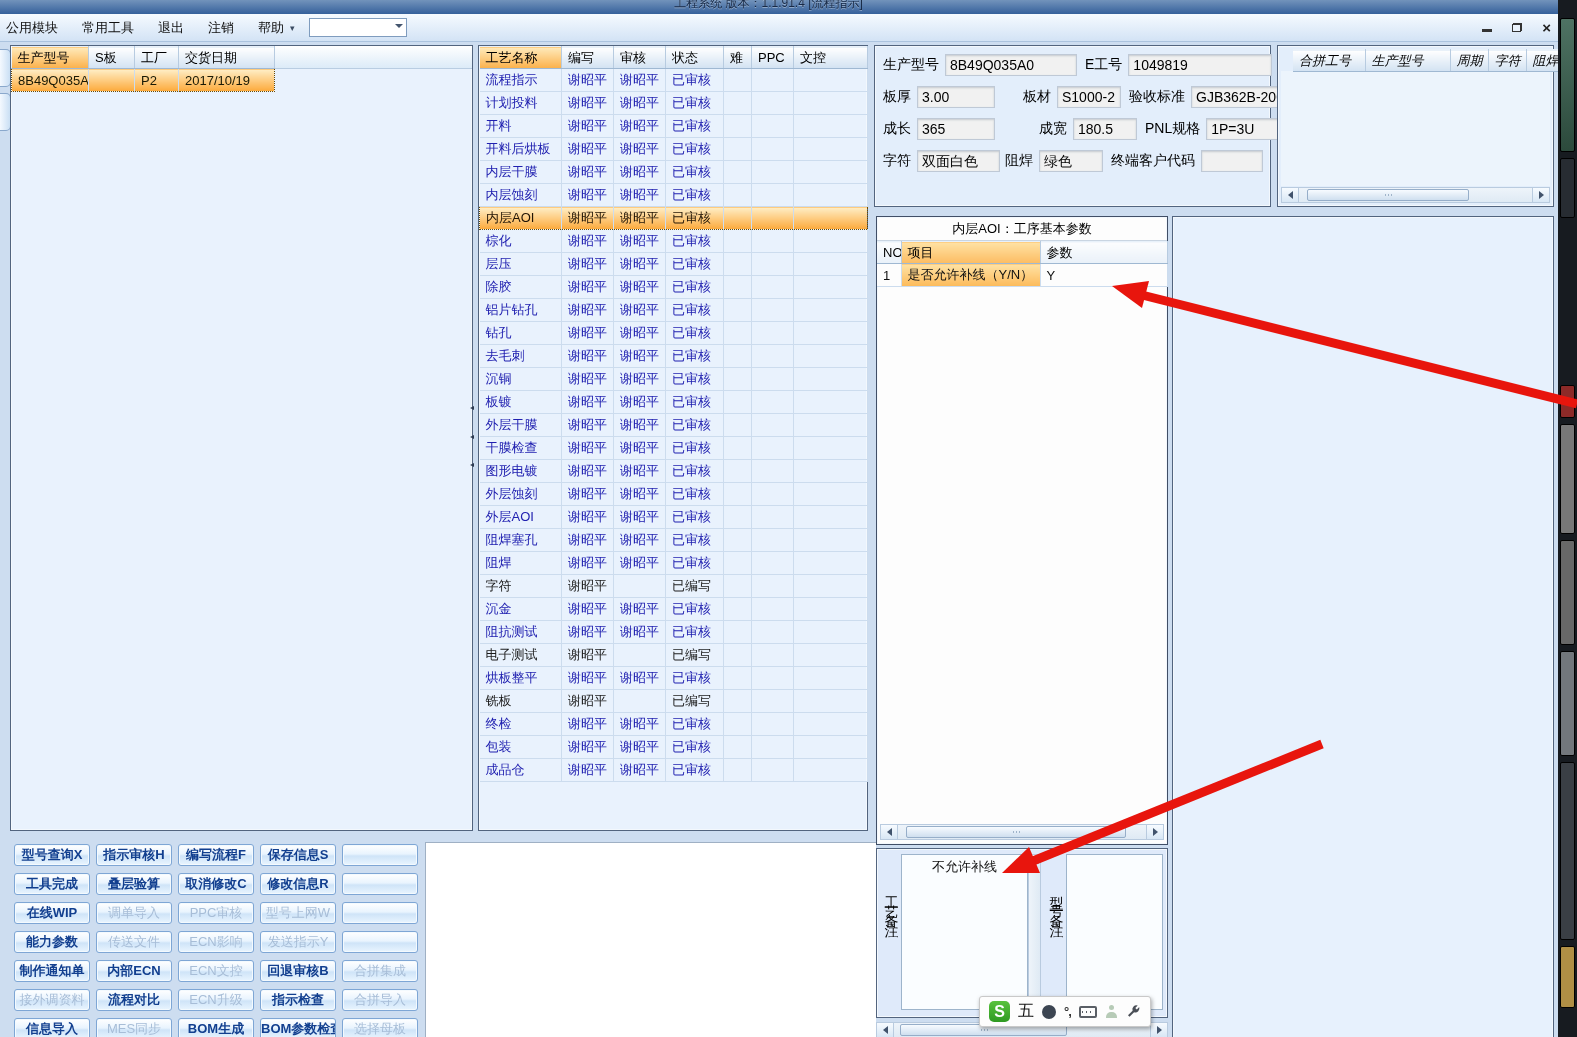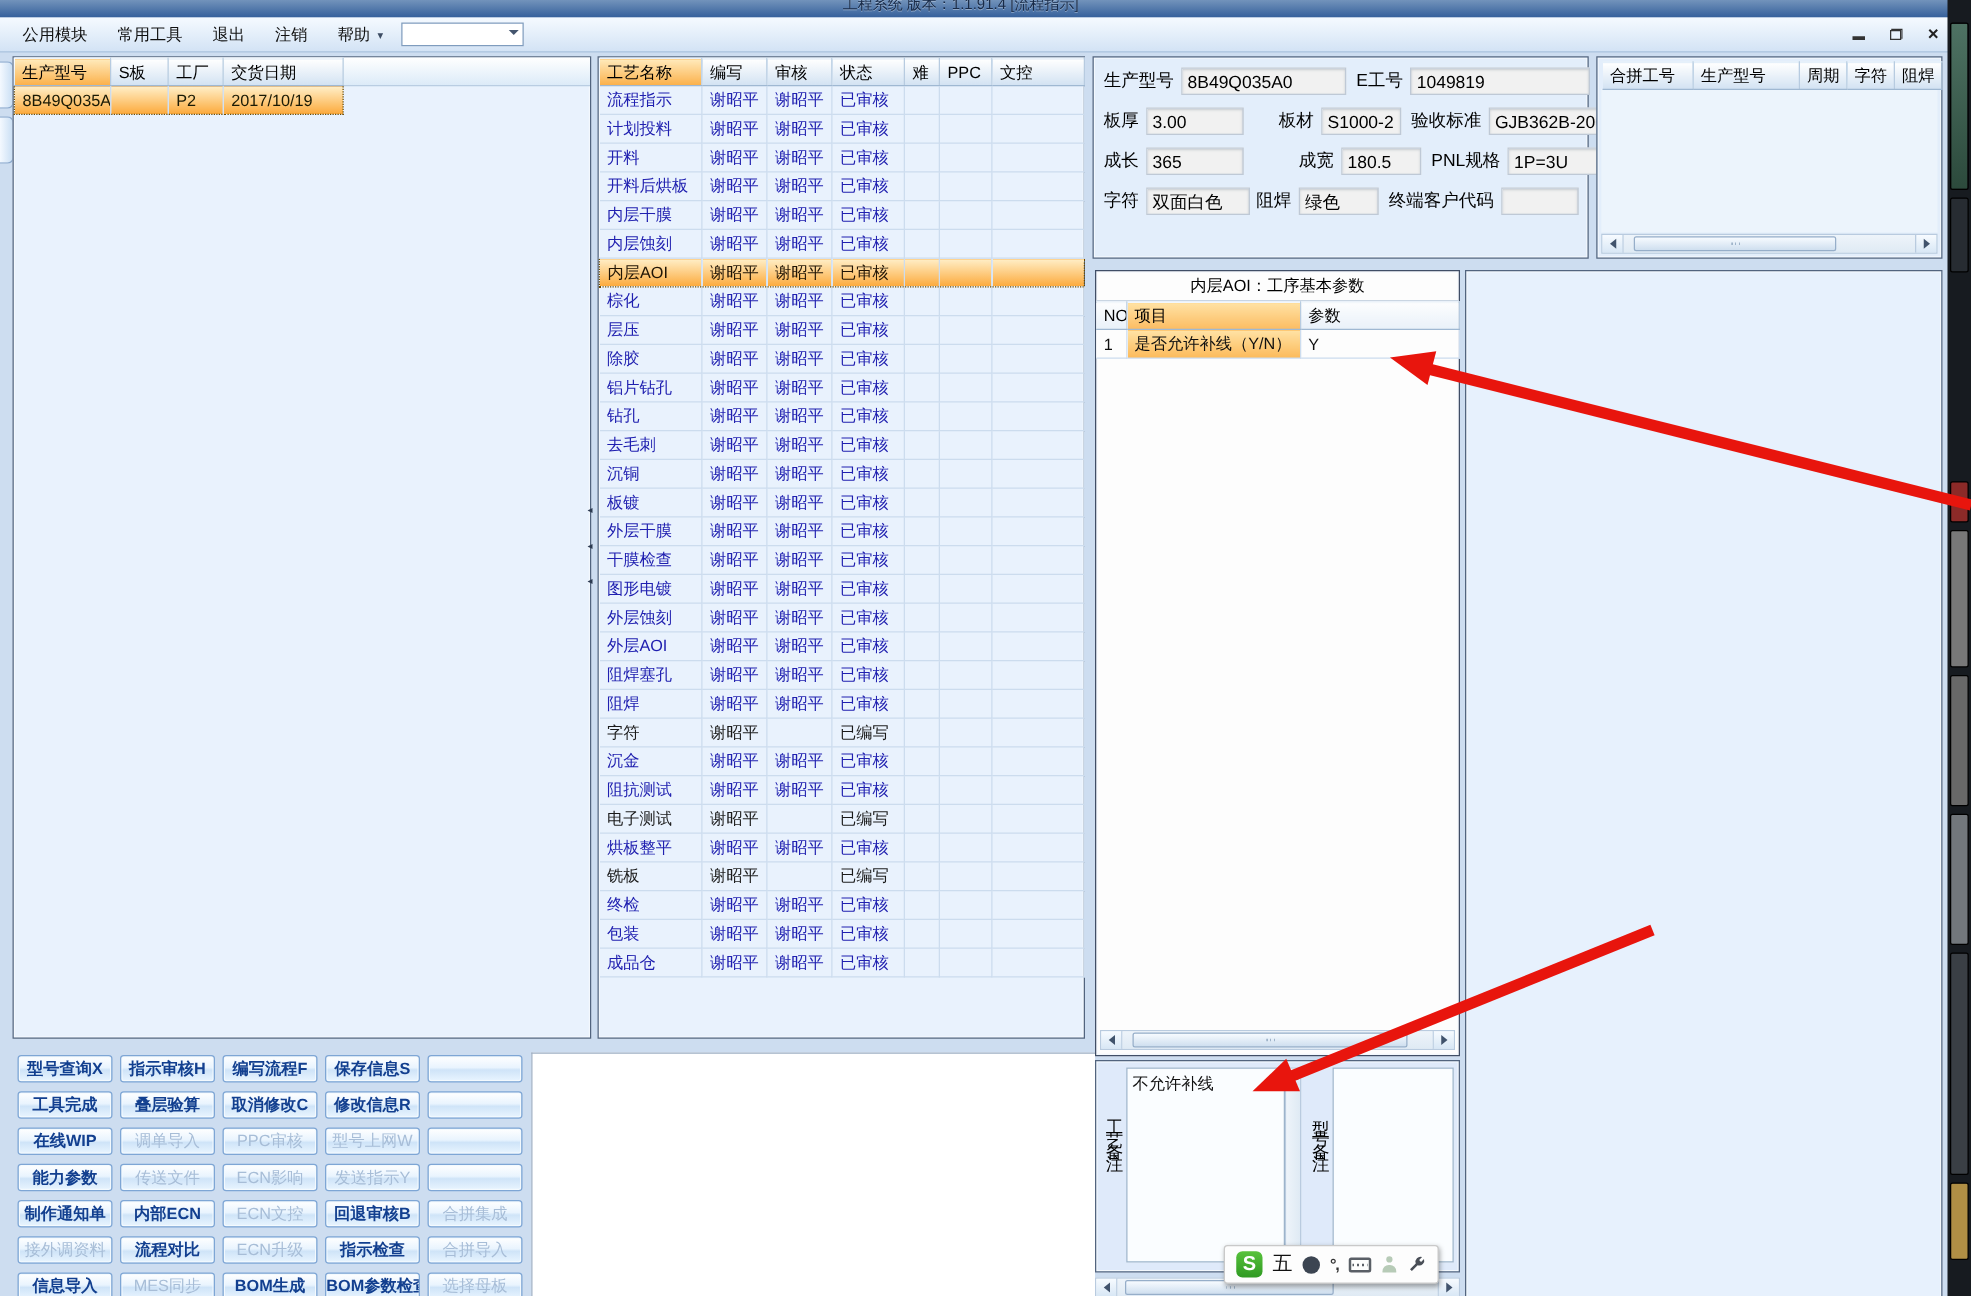--- a/index.html
+++ b/index.html
@@ -6,21 +6,21 @@
   #app{position:relative;width:1577px;height:1037px;overflow:hidden;background:#cdddf0;
        font-family:"Liberation Sans",sans-serif;-webkit-font-smoothing:none;}
 
   
   .titlebar{position:absolute;left:0;top:0;width:100%;height:14px;overflow:hidden;
             background:linear-gradient(#7293bb,#35609b);}
   .titlebar .ttext{position:absolute;left:0;right:40px;top:-5px;text-align:center;
             font-size:12px;color:#182a47;text-shadow:0 1px 0 rgba(255,255,255,.35);}
   .menubar{position:absolute;left:0;top:14px;width:100%;height:28px;box-sizing:border-box;
            background:linear-gradient(#f5faff,#d3e3f5);border-bottom:1px solid #abc3de;
-           display:flex;align-items:center;padding-left:18px;justify-content:space-between;}
+           display:flex;align-items:center;padding-left:6px;justify-content:space-between;}
   .menu-item{font-size:13px;color:#101010;margin-right:24px;cursor:default;white-space:nowrap;}
   .menu-item.m-help{margin-right:6px;}
   .menu-caret{font-size:9px;color:#3c4c63;margin-right:14px;}
   .menu-combo{width:98px;height:19px;background:#fff;border:1px solid #7f9cbe;position:relative;
               font-size:12px;line-height:19px;padding-left:4px;box-sizing:border-box;}
   .menu-combo .car{position:absolute;right:3px;top:5px;width:0;height:0;
               border:4px solid transparent;border-top-color:#44556e;}
   .win-controls{margin-left:auto;margin-right:26px;display:flex;align-items:center;gap:20px;}
   .wc-min{width:10px;height:3px;background:#333;margin-top:6px;}
   .wc-restore{width:10px;height:9px;position:relative;}
@@ -70,21 +70,21 @@
   #info-panel{background:#e3eefb;}
   .frow{position:absolute;left:8px;display:flex;align-items:center;height:23px;}
   .flabel{font-size:14px;color:#000;white-space:nowrap;}
   .finput{height:22px;box-sizing:border-box;background:#f1f1f1;border:1px solid #bfc9d6;
           box-shadow:inset 0 1px 2px rgba(70,90,110,.25);font-size:14px;color:#000;
           line-height:20px;padding:0 4px;overflow:hidden;white-space:nowrap;}
 
   
   #merge-panel{background:#e3eefb;}
   #merge-panel .body{position:absolute;left:3px;right:3px;top:25px;bottom:20px;background:#ecf4fc;}
-  #merge-panel table.grid{position:absolute;left:4px;top:3px;width:271px;}
+  #merge-panel table.grid{position:absolute;left:15px;top:3px;width:271px;font-style:italic;}
 
   
   .hscroll{position:absolute;height:16px;display:flex;background:#e4edf6;border:1px solid #b9cbdf;box-sizing:border-box;}
   .hscroll .track{position:relative;flex:1;background:linear-gradient(#eef4fa,#dfeaf4);}
   .hscroll .thumb{position:absolute;top:1px;bottom:1px;border:1px solid #96aec9;border-radius:2px;
        background:linear-gradient(#f7fbff,#cfdfef);}
   .hscroll .thumb::after{content:"";position:absolute;left:50%;top:4px;bottom:4px;width:7px;margin-left:-3px;
        background:repeating-linear-gradient(90deg,#9fb4ca 0 1px,transparent 1px 3px);}
   .sb-btn{width:16px;background:linear-gradient(#f7fbff,#d8e7f5);border-right:1px solid #b9cbdf;
        display:flex;align-items:center;justify-content:center;flex:none;}
@@ -106,21 +106,21 @@
   #params-panel th{background:linear-gradient(#fcfdfe,#e9f1f9);}
   #params-panel th.orange{background:linear-gradient(#ffe2a4,#fcbc62);}
   #params-panel td{color:#101010;background:#fdfdfd;}
   #params-panel td.orange{background:linear-gradient(#ffe2a4,#fcba5a);}
 
   
   #remarks-panel{background:#dfeafa;}
   .vlabel{position:absolute;writing-mode:vertical-rl;text-orientation:upright;letter-spacing:9px;
        font-size:14px;color:#000;}
   .rem-box{position:absolute;background:#fafdff;border:1px solid #9db4cb;box-sizing:border-box;
-       font-size:13px;color:#111;padding:3px 4px;overflow:hidden;}
+       font-size:13px;color:#111;padding:3px 4px;overflow:hidden;text-align:center;}
 
   
   #btn-grid{position:absolute;left:14px;top:840px;width:414px;display:grid;
        grid-template-columns:repeat(5,76px);column-gap:6px;row-gap:7px;padding-top:4px;}
   .abtn{height:22px;box-sizing:border-box;border:1px solid #7ea6d5;border-radius:3px;cursor:pointer;
        background:linear-gradient(#ffffff,#e9f4fe 45%,#cfe4f8 55%,#e9f5ff);
        box-shadow:inset 0 0 0 1px #f4fafe;
        font-family:inherit;font-size:13px;font-weight:bold;color:#123f8f;padding:0;white-space:nowrap;overflow:hidden;}
   .abtn.off{color:#a7bdd7;font-weight:normal;}
 

